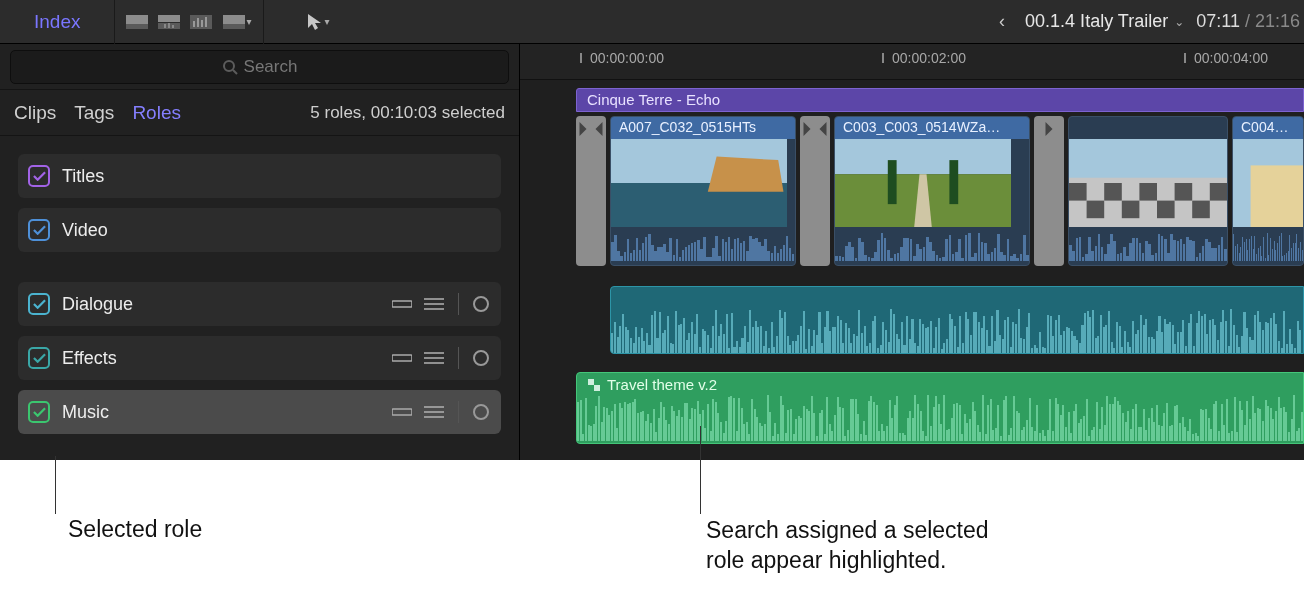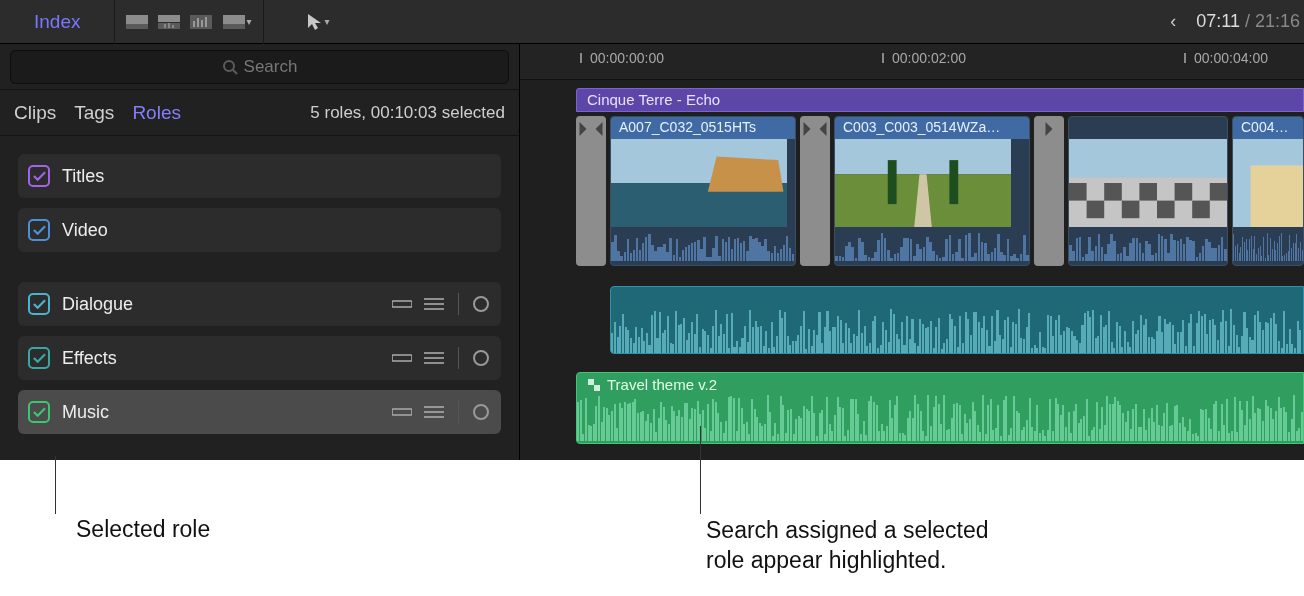--- a/index.html
+++ b/index.html
@@ -266,21 +266,21 @@
     font-size: 23px;
   }
   .co-line1 {
     position:absolute;
     left: 55px; top:-4px;
     width: 1px; height: 58px;
     background:#333;
   }
   .co-text1 {
     position:absolute;
-    left: 76px; top: 56px; text-align: right;
+    left: 68px; top: 56px; text-align: right;
   }
   .co-line2 {
     position:absolute;
     left: 700px; top:-34px;
     width: 1px; height: 88px;
     background:#333;
   }
   .co-text2 {
     position:absolute;
     left: 706px; top: 56px;
@@ -339,20 +339,24 @@
     <div class="toolbar-sep"></div>
     <div class="toolbar-spacer1"></div>
     <div class="tool-icon" style="width:40px">
       <svg width="16" height="18" viewBox="0 0 16 18">
           <path d="M1 1 L1 15 L5 11 L8 17 L11 15 L8 10 L14 10 Z" fill="#c7c7c7"></path>
         </svg>
       <span class="pulldown">▾</span>
     </div>
     <div class="toolbar-spacer-flex"></div>
     <div class="prev-arrow">‹</div>
+    <div class="project-name">
+      <span>00.1.4 Italy Trailer</span>
+      <span class="chev">⌄</span>
+    </div>
     <div class="timecode">
       <span>07:11</span><span class="dim"> / </span><span class="dim">21:16</span>
     </div>
   </div>
 
   <div class="main">
 
     <div class="sidebar">
       <div class="search-row">
         <div class="search-field">

